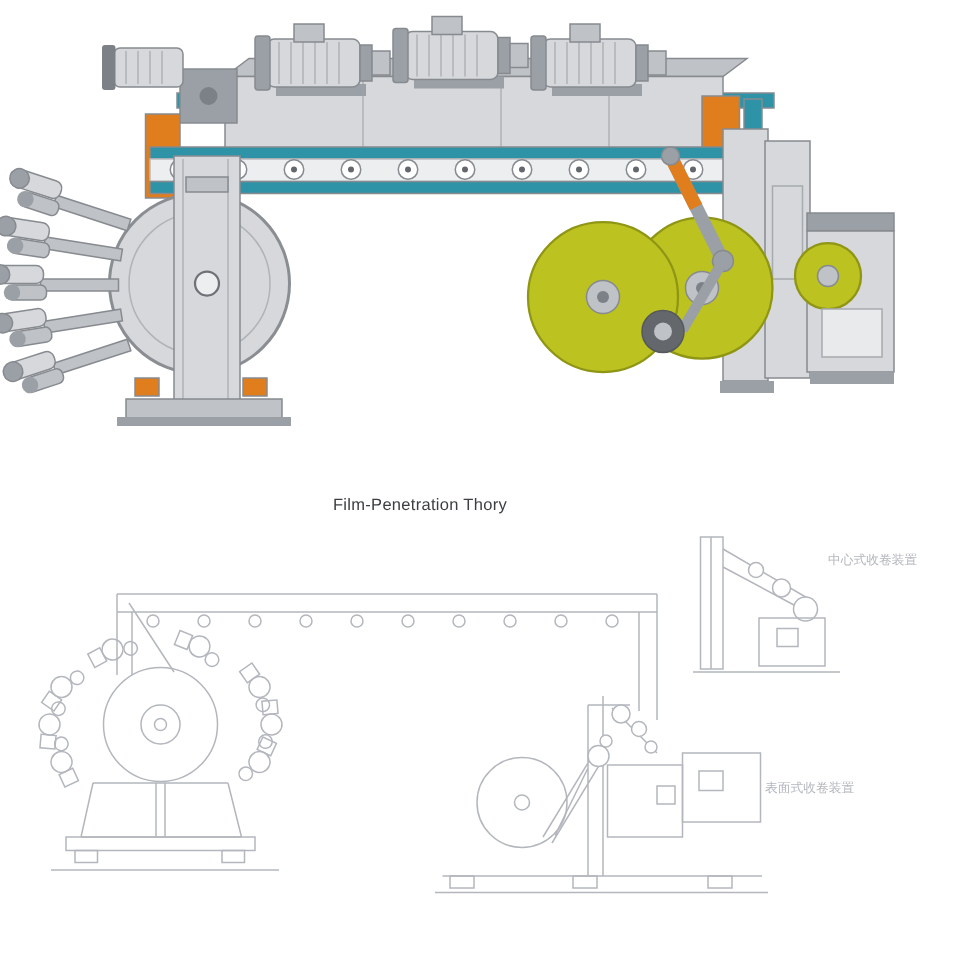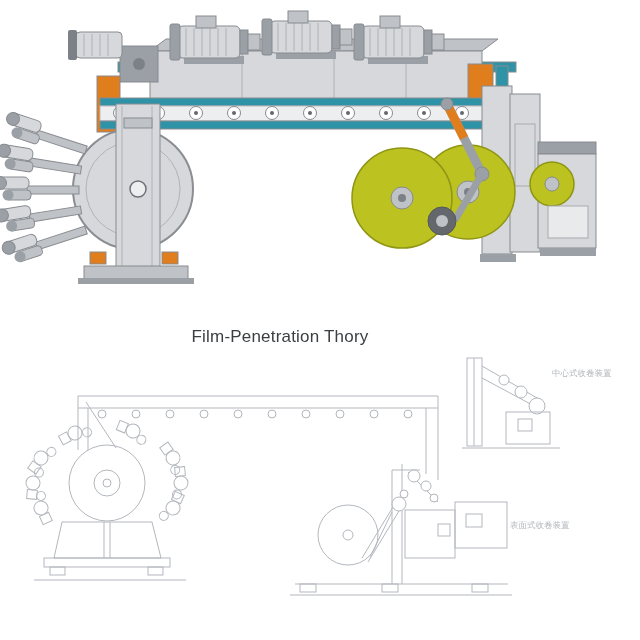--- a/index.html
+++ b/index.html
@@ -8,21 +8,21 @@
     width:640px; height:640px;
     font-family:"Liberation Sans", sans-serif;
     position:relative; overflow:hidden;
   }
   .page { position:relative; width:640px; height:640px; background:#fff; }
   .layer { position:absolute; left:0; }
   #render3d { top:6px; }
   #linediagram { top:352px; }
   .figure-title {
     position:absolute; top:327px; left:0; width:560px;
-    text-align:center; font-size:17px; line-height:20px;
+    text-align:center; font-size:11px; line-height:20px;
     color:#3b3f42; letter-spacing:0.2px;
   }
   
   .teal   { fill:var(--frame_teal); }
   .orange { fill:var(--accent_orange); }
   .yellow { fill:var(--roll_yellow); stroke:var(--roll_yellow_dark); stroke-width:1.5; } .g2 { fill:#d6d8db; } .g3 { fill:#bfc2c6; }
   .g4 { fill:#9aa0a6; } .g5 { fill:#7c8187; } .g6 { fill:#64686d; }
   .ol { stroke:#878b90; stroke-width:1; }
   .rib { stroke:#aeb2b6; stroke-width:1; fill:none; }
   

